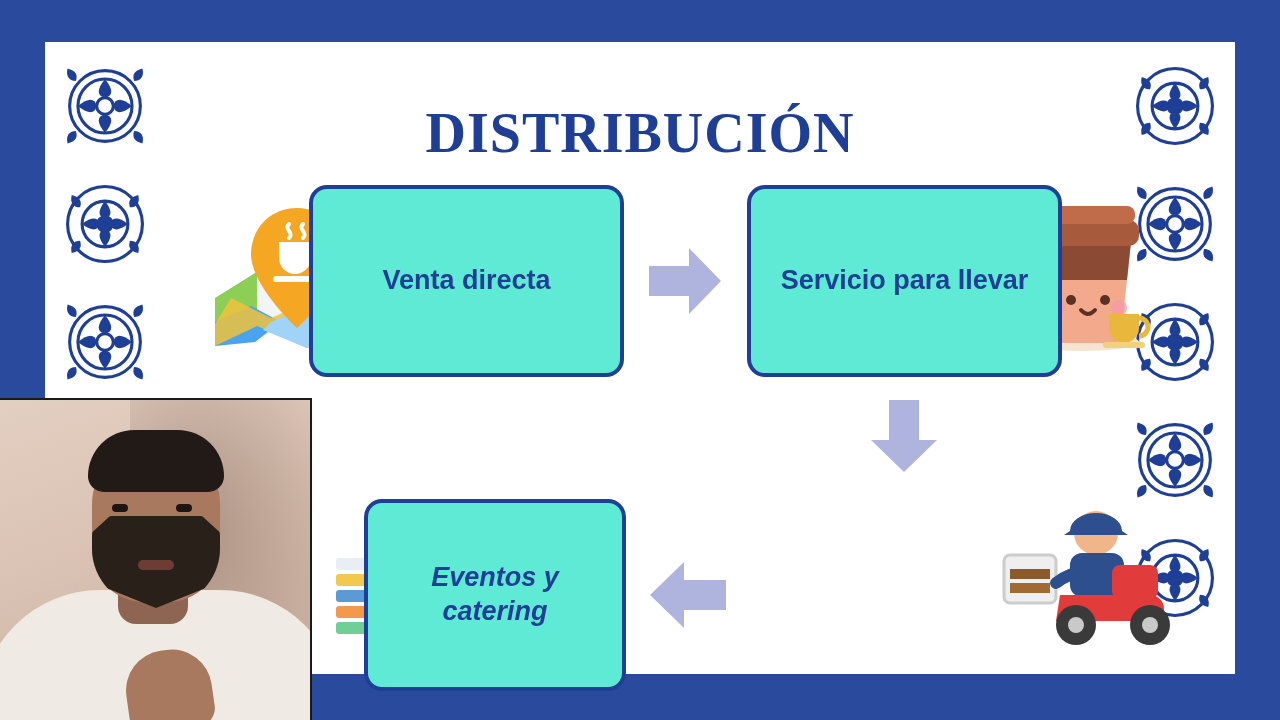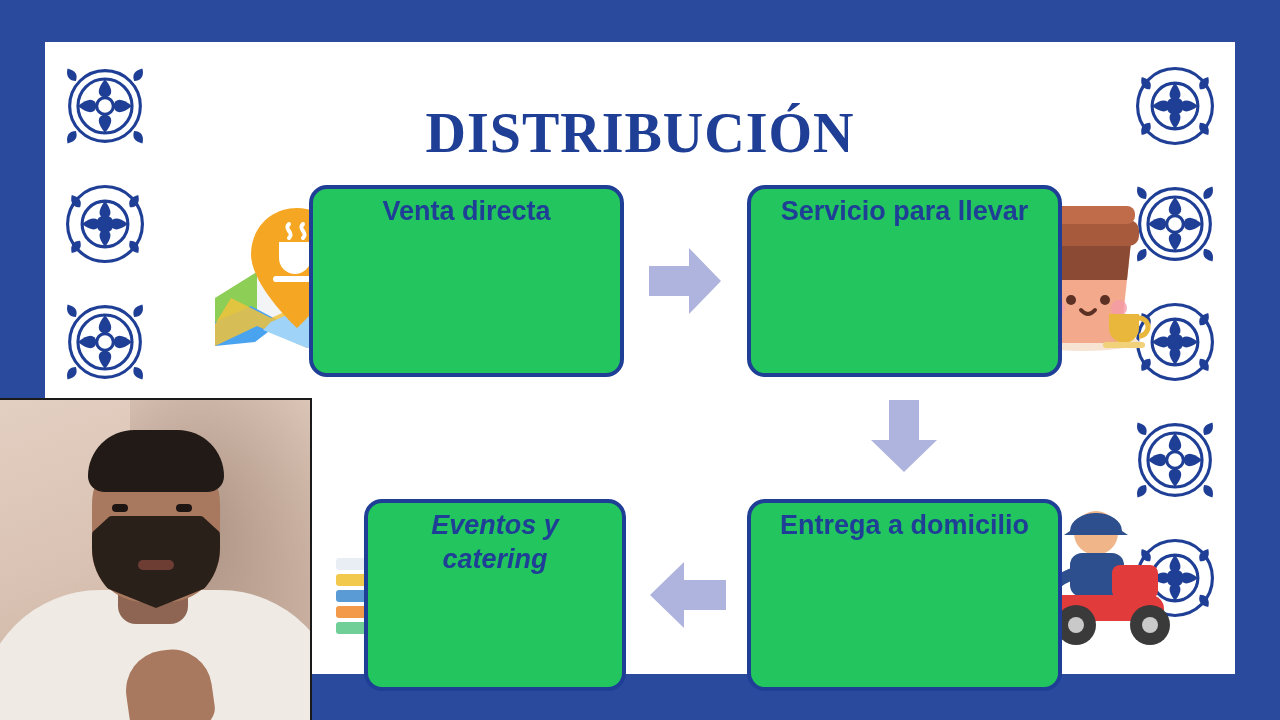--- a/index.html
+++ b/index.html
@@ -61,23 +61,23 @@
     letter-spacing: 1px;
     color: #1f3f96;
     margin-top: 39px;
   }
 
   
   .node {
     position: absolute;
     border: 4px solid #1f3f96;
     border-radius: 18px;
-    background: #22c55e;
+    background: #5eead4;
     display: flex;
-    align-items: flex-start;
+    align-items: center;
     justify-content: center;
     text-align: center;
     color: #1f3f96;
     font-weight: bold;
     font-size: 27px;
     line-height: 1.25;
     box-sizing: border-box;
     padding: 6px 14px;
   }
   #node-venta     { left: 264px; top: 143px; width: 315px; height: 192px; }
@@ -389,23 +389,20 @@
     <svg id="arrow-3" class="arrow" viewBox="0 0 80 70">
       <path d="M80 20 L38 20 L38 2 L4 35 L38 68 L38 50 L80 50 Z" fill="#aeb4de"></path>
     </svg>
 
     <div id="node-venta" class="node">
       <span>Venta directa</span>
     </div>
     <div id="node-llevar" class="node">
       <span>Servicio para llevar</span>
     </div>
-    <div id="node-entrega" class="node">
-      <span>Entrega a domicilio</span>
-    </div>
     <div id="node-eventos" class="node">
       <span>Eventos y catering</span>
     </div>
 
   </div>
 
   <div id="webcam">
     <div class="wall"></div>
     <div class="shadow"></div>
     <div class="shirt"></div>

